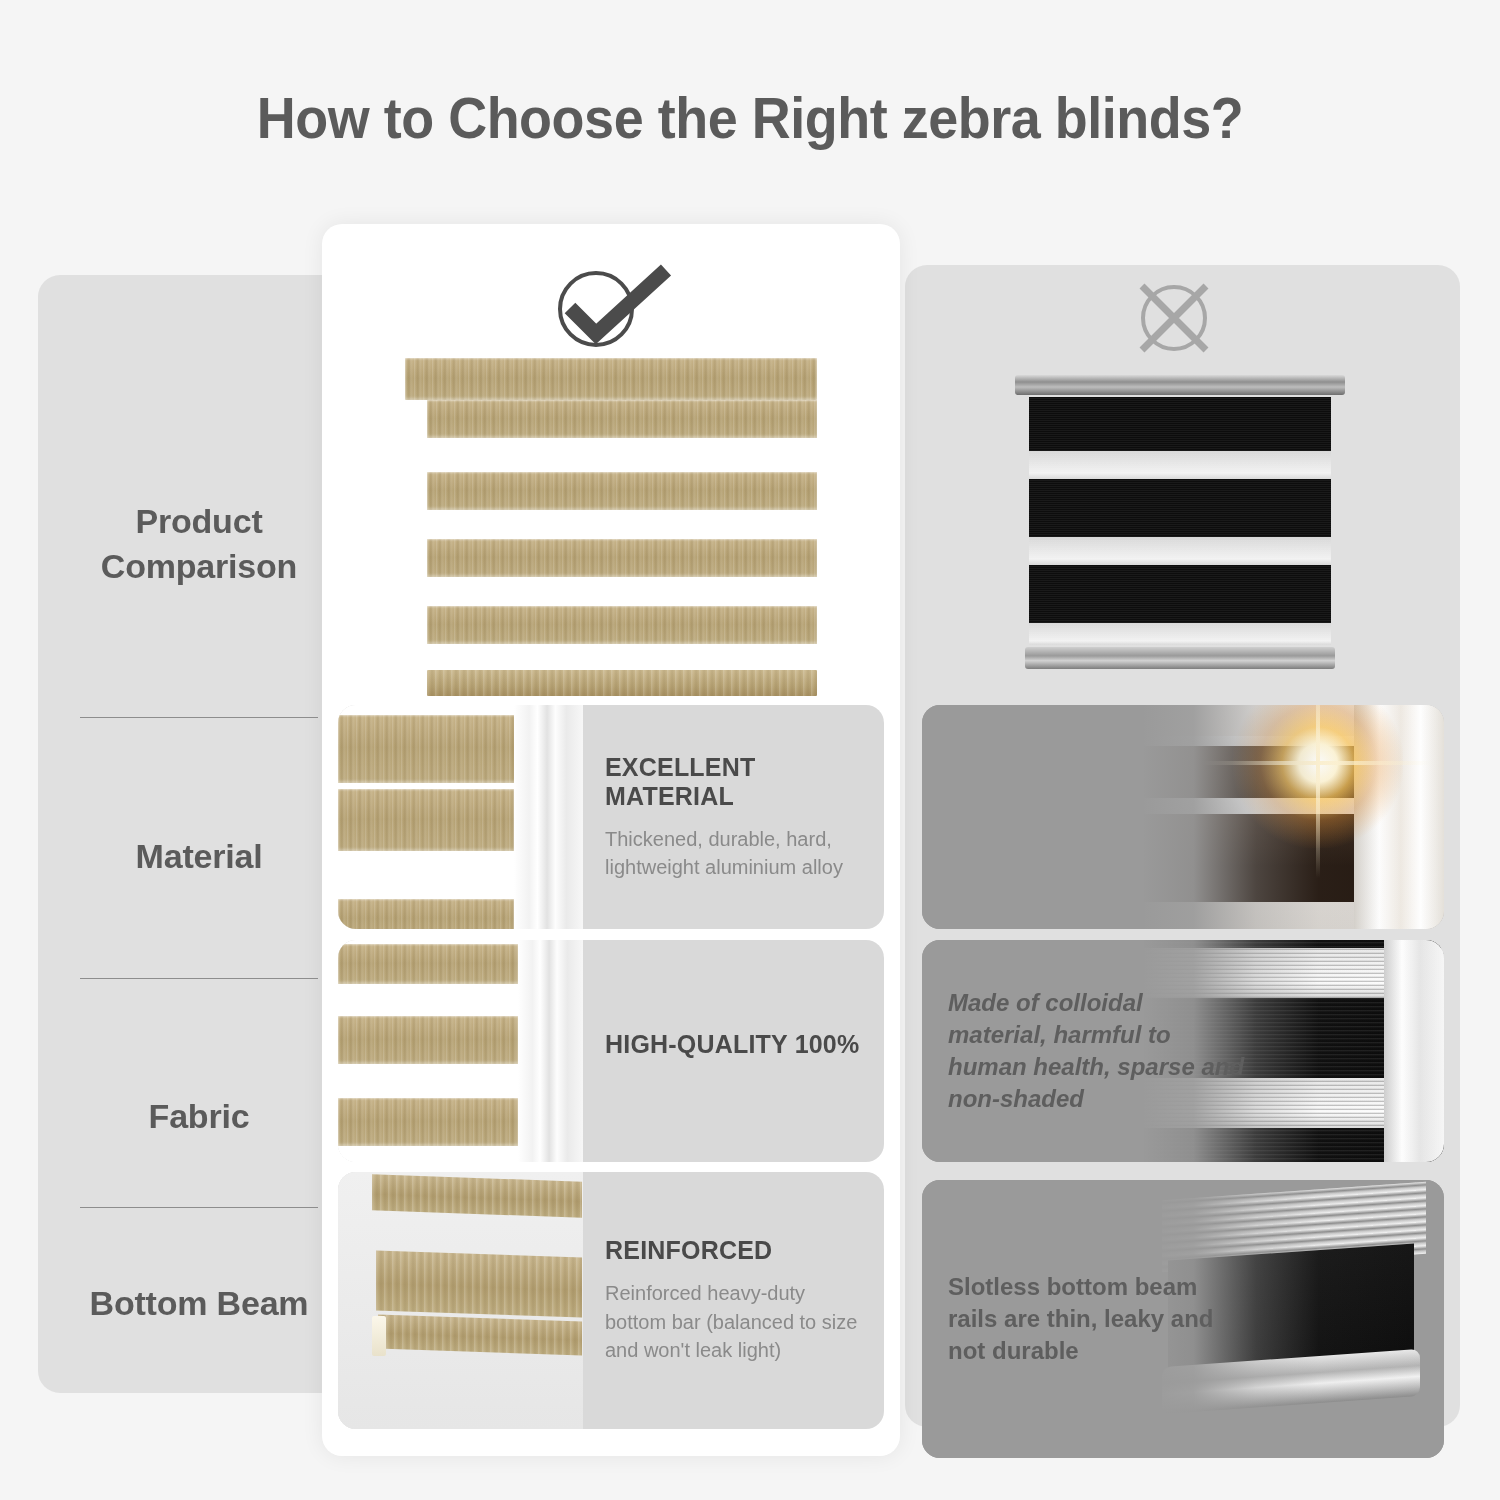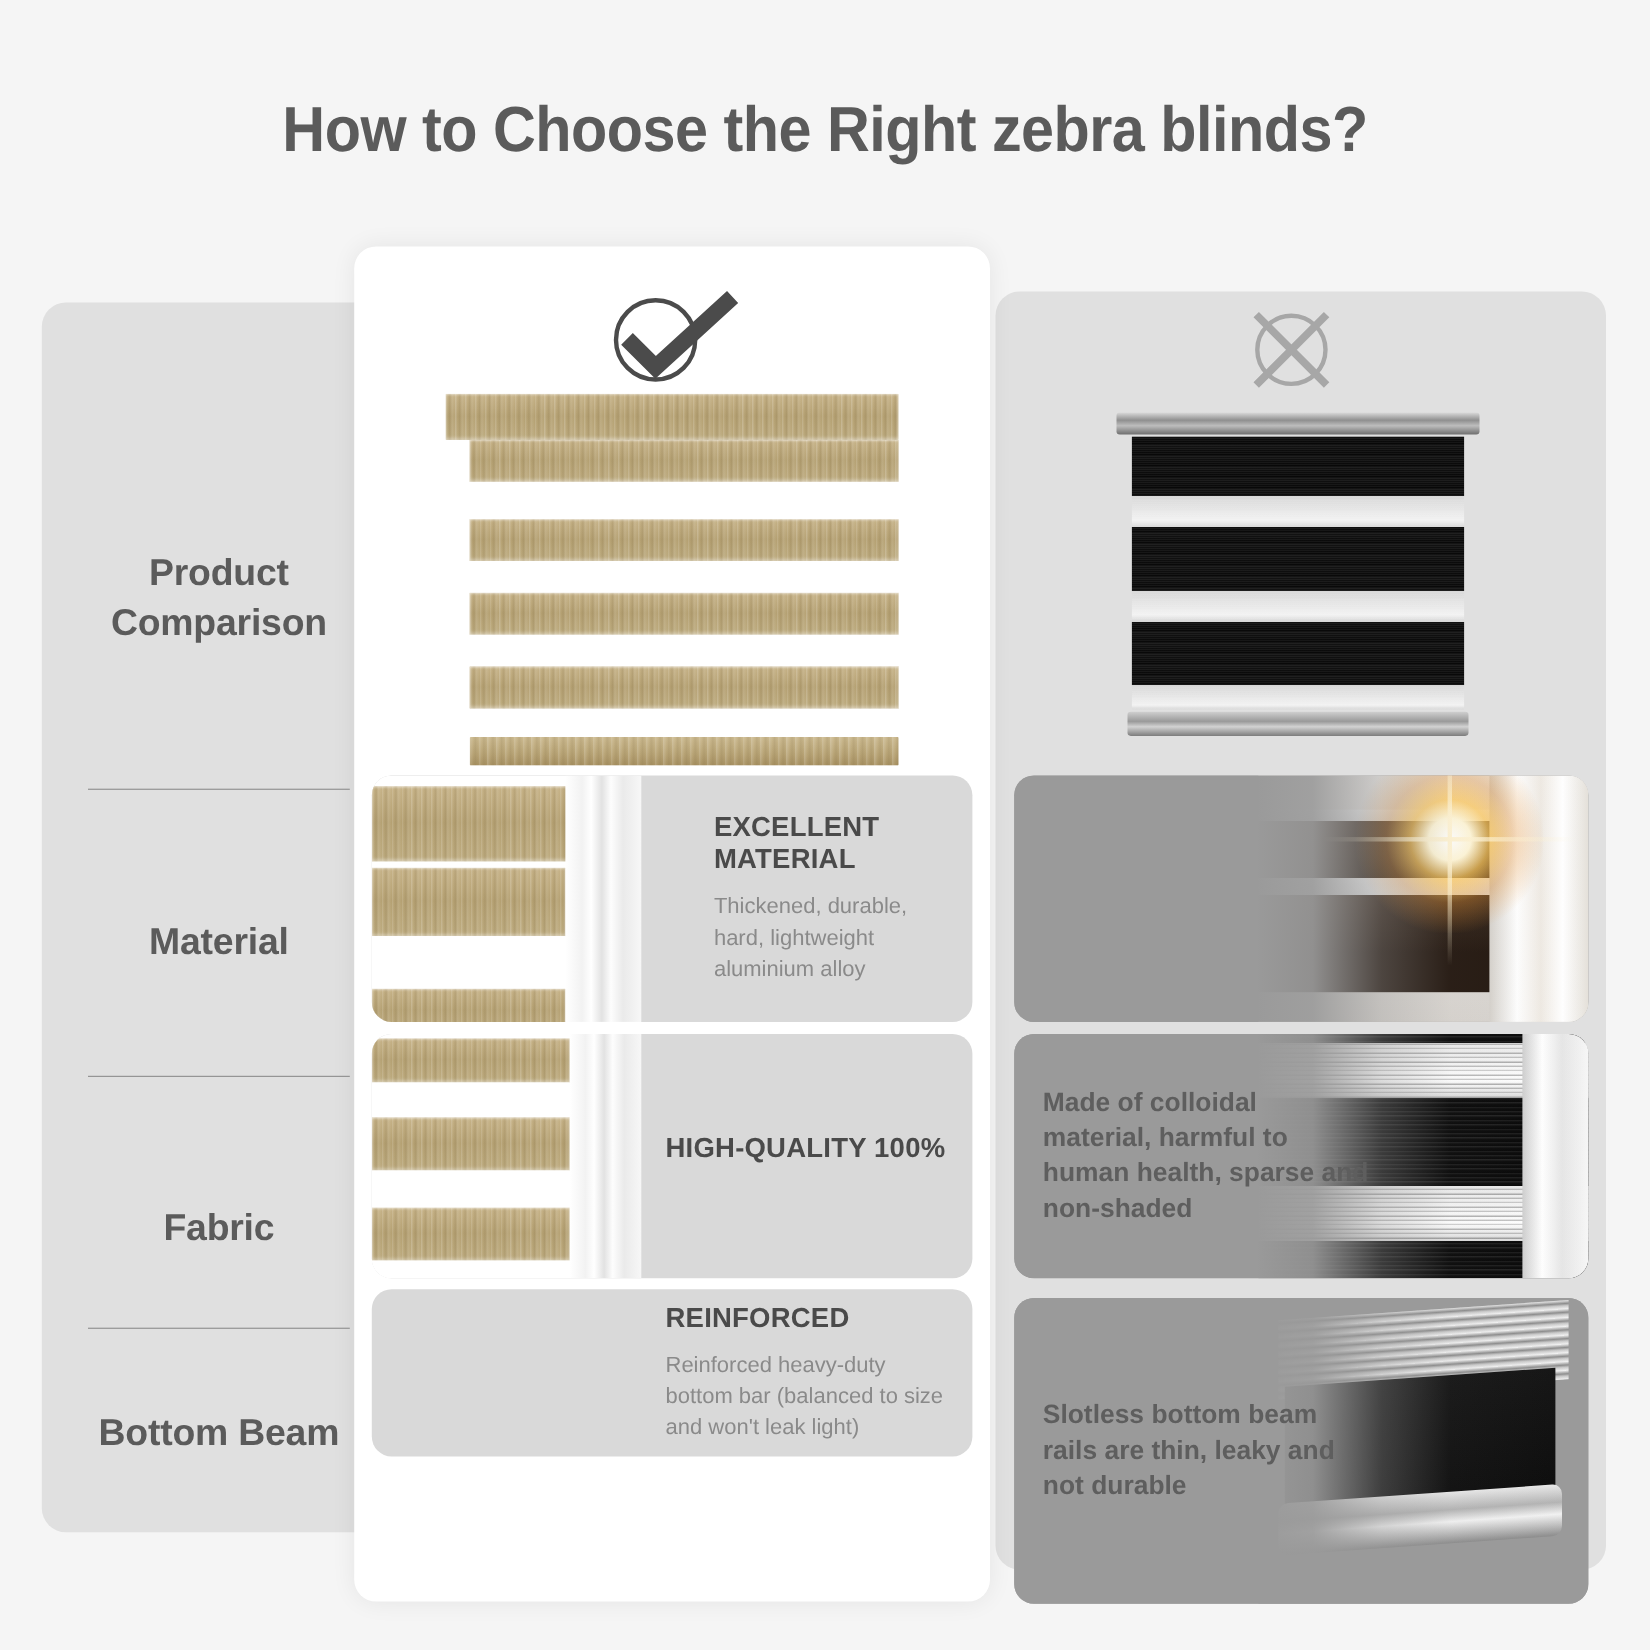--- a/index.html
+++ b/index.html
@@ -445,21 +445,21 @@
   <div class="hg-slat wood" style="top:248px;height:38px;"></div>
   <div class="hg-bottombar" style="top:312px;"></div>
 </div>
 
 <div class="hero-bad">
   <div class="hb-rail" style="top:0;"></div>
   <div class="hb-body"></div>
   <div class="hb-bottom"></div>
 </div>
 
-<div class="card-good" style="top:705px;height:224px;gap:44px;">
+<div class="card-good" style="top:705px;height:224px;">
   <div class="cg-photo">
     <div class="zb-closeup">
       <div class="zb-band wood" style="top:10px;height:68px;width:182px;"></div>
       <div class="zb-band wood" style="top:84px;height:62px;width:176px;"></div>
       <div class="zb-band" style="top:146px;height:48px;width:176px;background:#ffffff;"></div>
       <div class="zb-band wood" style="top:194px;height:40px;width:176px;"></div>
       <div class="frame-white" style="left:176px;width:69px;"></div>
     </div>
   </div>
   <div class="cg-text">
@@ -478,21 +478,21 @@
       <div class="zb-band wood" style="top:158px;height:48px;width:180px;"></div>
       <div class="zb-band" style="top:206px;height:16px;width:180px;background:#ffffff;"></div>
       <div class="frame-white" style="left:180px;width:65px;"></div>
     </div>
   </div>
   <div class="cg-text">
     <div class="cg-head">HIGH-QUALITY 100%</div>
   </div>
 </div>
 
-<div class="card-good" style="top:1172px;height:152px;align-items:center;">
+<div class="card-good" style="top:1172px;height:257px;">
   <div class="cg-photo">
     <div class="beam-photo">
       <div class="beam-slat" style="left:34px;top:6px;width:210px;height:36px;transform:skewY(2deg);"></div>
       <div class="beam-slat" style="left:38px;top:82px;width:206px;height:60px;transform:skewY(2deg);"></div>
       <div class="beam-slat" style="left:40px;top:146px;width:204px;height:34px;transform:skewY(2deg);"></div>
       <div class="beam-endcap" style="left:34px;top:144px;width:14px;height:40px;"></div>
     </div>
   </div>
   <div class="cg-text">
     <div class="cg-head">REINFORCED</div>
@@ -504,21 +504,21 @@
   <div class="cb-photo">
     <div class="glare-photo">
       <div class="glare-blind"></div>
       <div class="glare-frame"></div>
       <div class="glare-burst"></div>
     </div>
   </div>
   <div class="cb-veil"></div>
 </div>
 
-<div class="card-bad" style="top:940px;height:222px;">
+<div class="card-bad" style="top:940px;height:222px;font-style:italic;">
   <div class="cb-photo">
     <div class="sheer-photo"></div>
     <div class="sheer-frame"></div>
   </div>
   <div class="cb-veil"></div>
   <div class="cb-text">Made of colloidal material, harmful to human health, sparse and non-shaded</div>
 </div>
 
 <div class="card-bad" style="top:1180px;height:278px;">
   <div class="cb-photo">

